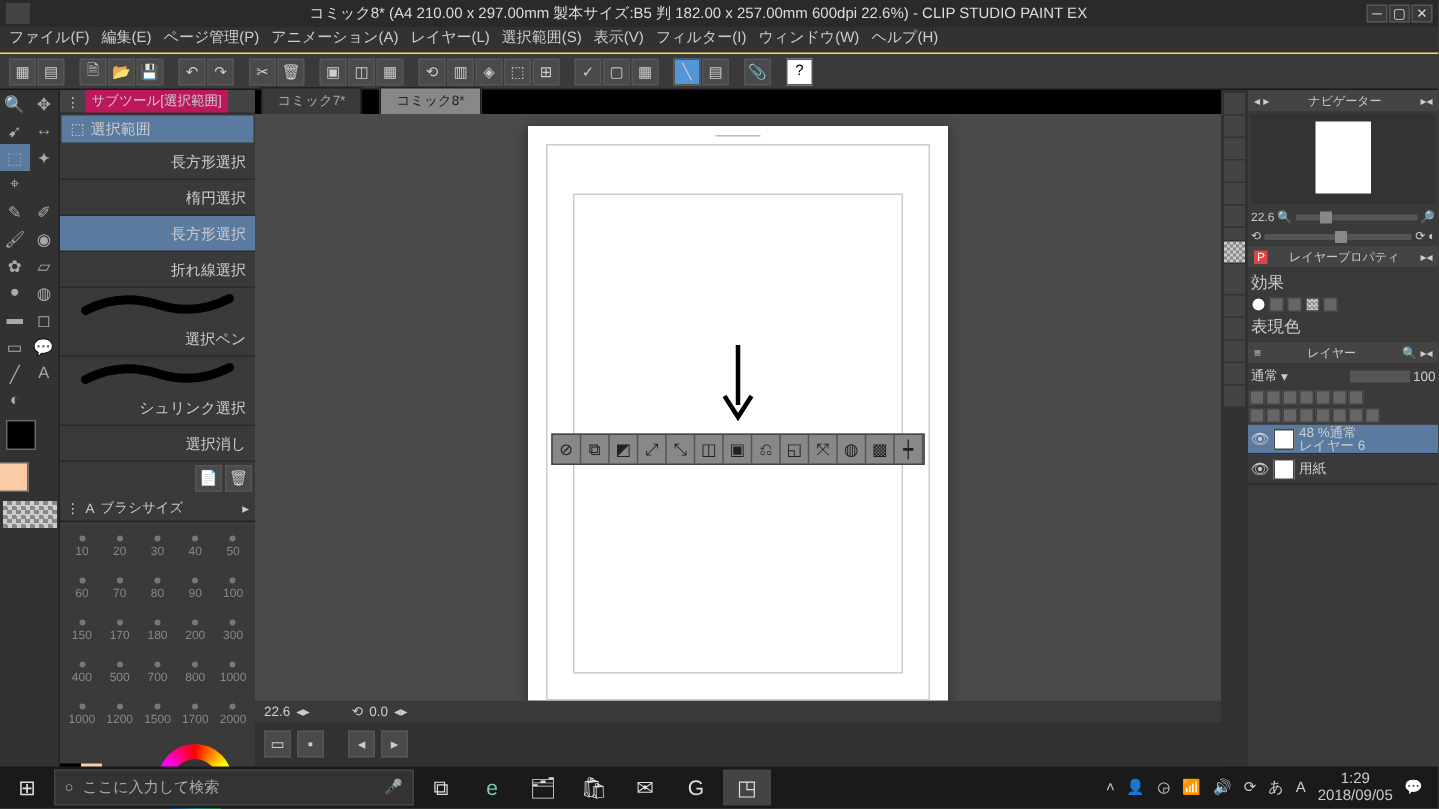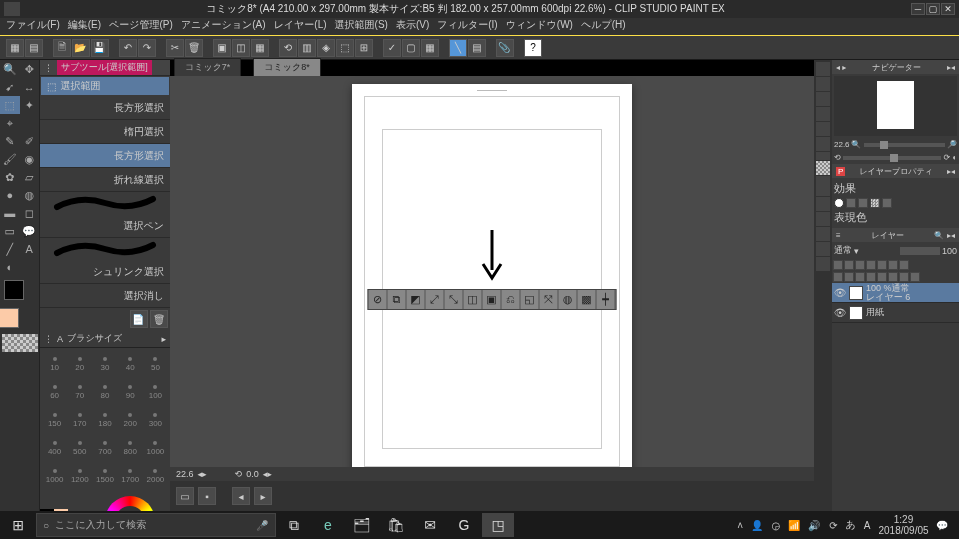--- a/index.html
+++ b/index.html
@@ -514,21 +514,21 @@
           <div class="tinybox"></div>
           <div class="tinybox"></div>
           <div class="tinybox"></div>
           <div class="tinybox"></div>
         </div>
       <div class="layerlist">
         <div class="layeritem on">
           <div class="eye">👁</div>
           <div class="thumb"></div>
           <div style="display:flex;flex-direction:column;line-height:1">
-            <span>100 %通常</span>
+            <span>48 %通常</span>
             <span>レイヤー 6</span>
           </div>
         </div>
         <div class="layeritem">
           <div class="eye">👁</div>
           <div class="thumb"></div>
           <span>用紙</span>
         </div>
       </div>
     </div>

